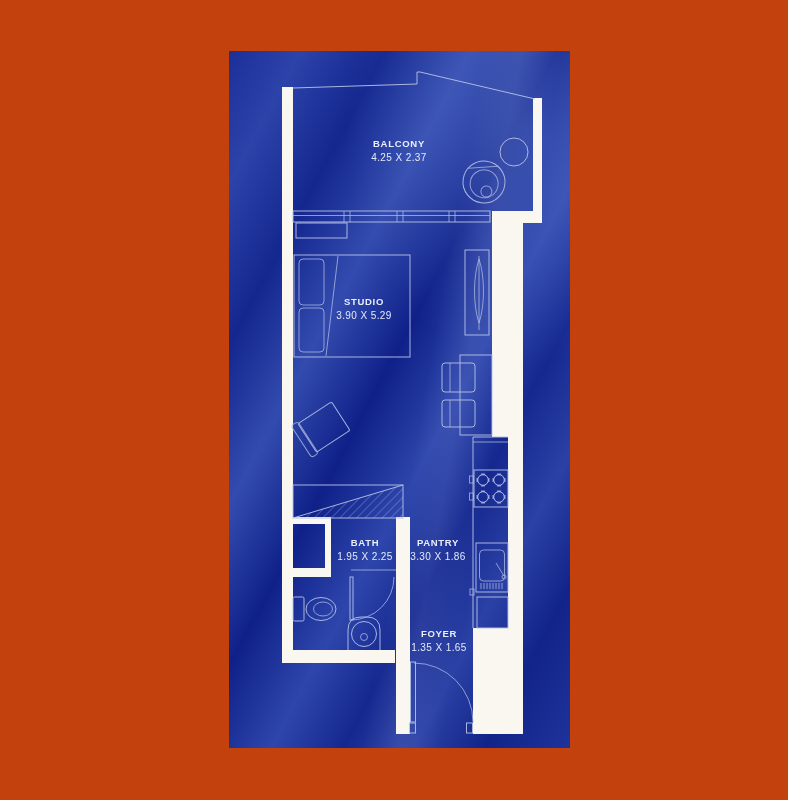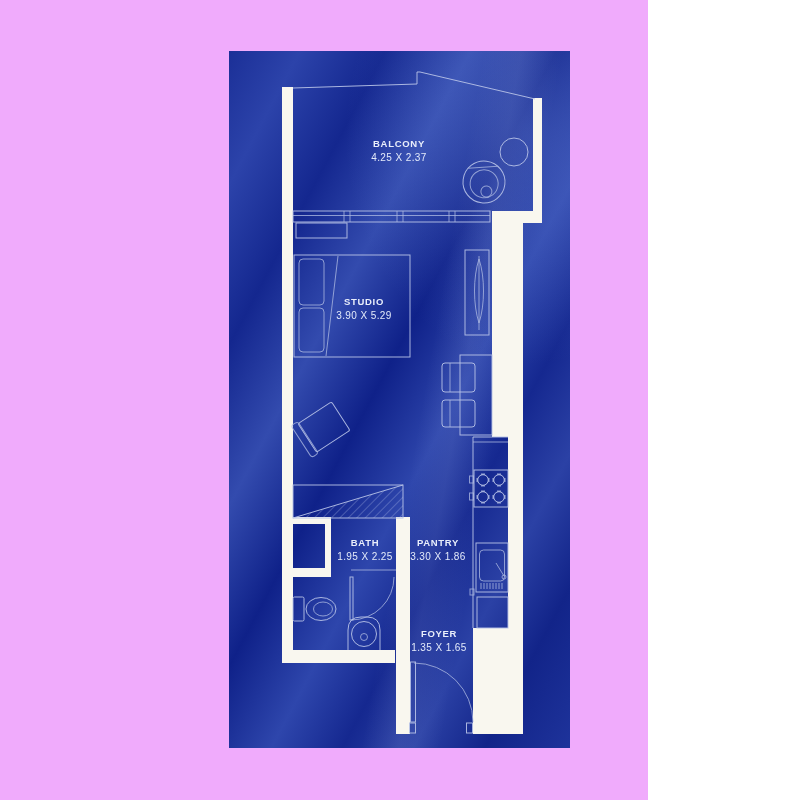--- a/index.html
+++ b/index.html
@@ -1,17 +1,17 @@
 <!DOCTYPE html>
 <html><head>
 <meta charset="utf-8">
 <style>
   html,body{margin:0;padding:0;}
   body{width:800px;height:800px;overflow:hidden;font-family:"Liberation Sans",sans-serif;}
-  .stage{position:relative;width:648px;height:800px;background:#f0abfc;}
+  .stage{position:relative;width:788px;height:800px;background:#c2410c;}
   .silk{
     position:absolute;left:229px;top:51px;width:341px;height:697px;
     background:
       radial-gradient(90% 55% at 88% 12%, rgba(120,150,230,0.30), rgba(120,150,230,0) 60%),
       linear-gradient(100deg, rgba(255,255,255,0) 55%, rgba(200,215,255,0.10) 63%, rgba(255,255,255,0) 72%),
       linear-gradient(118deg,
         #1b2f97 0%, #2c43aa 10%, #14278f 22%, #334bae 34%, #0f2189 46%,
         #2e46ac 58%, #152890 68%, #2b41a5 78%, #122489 88%, #1e339b 100%);
   }
   svg{position:absolute;left:0;top:0;}

